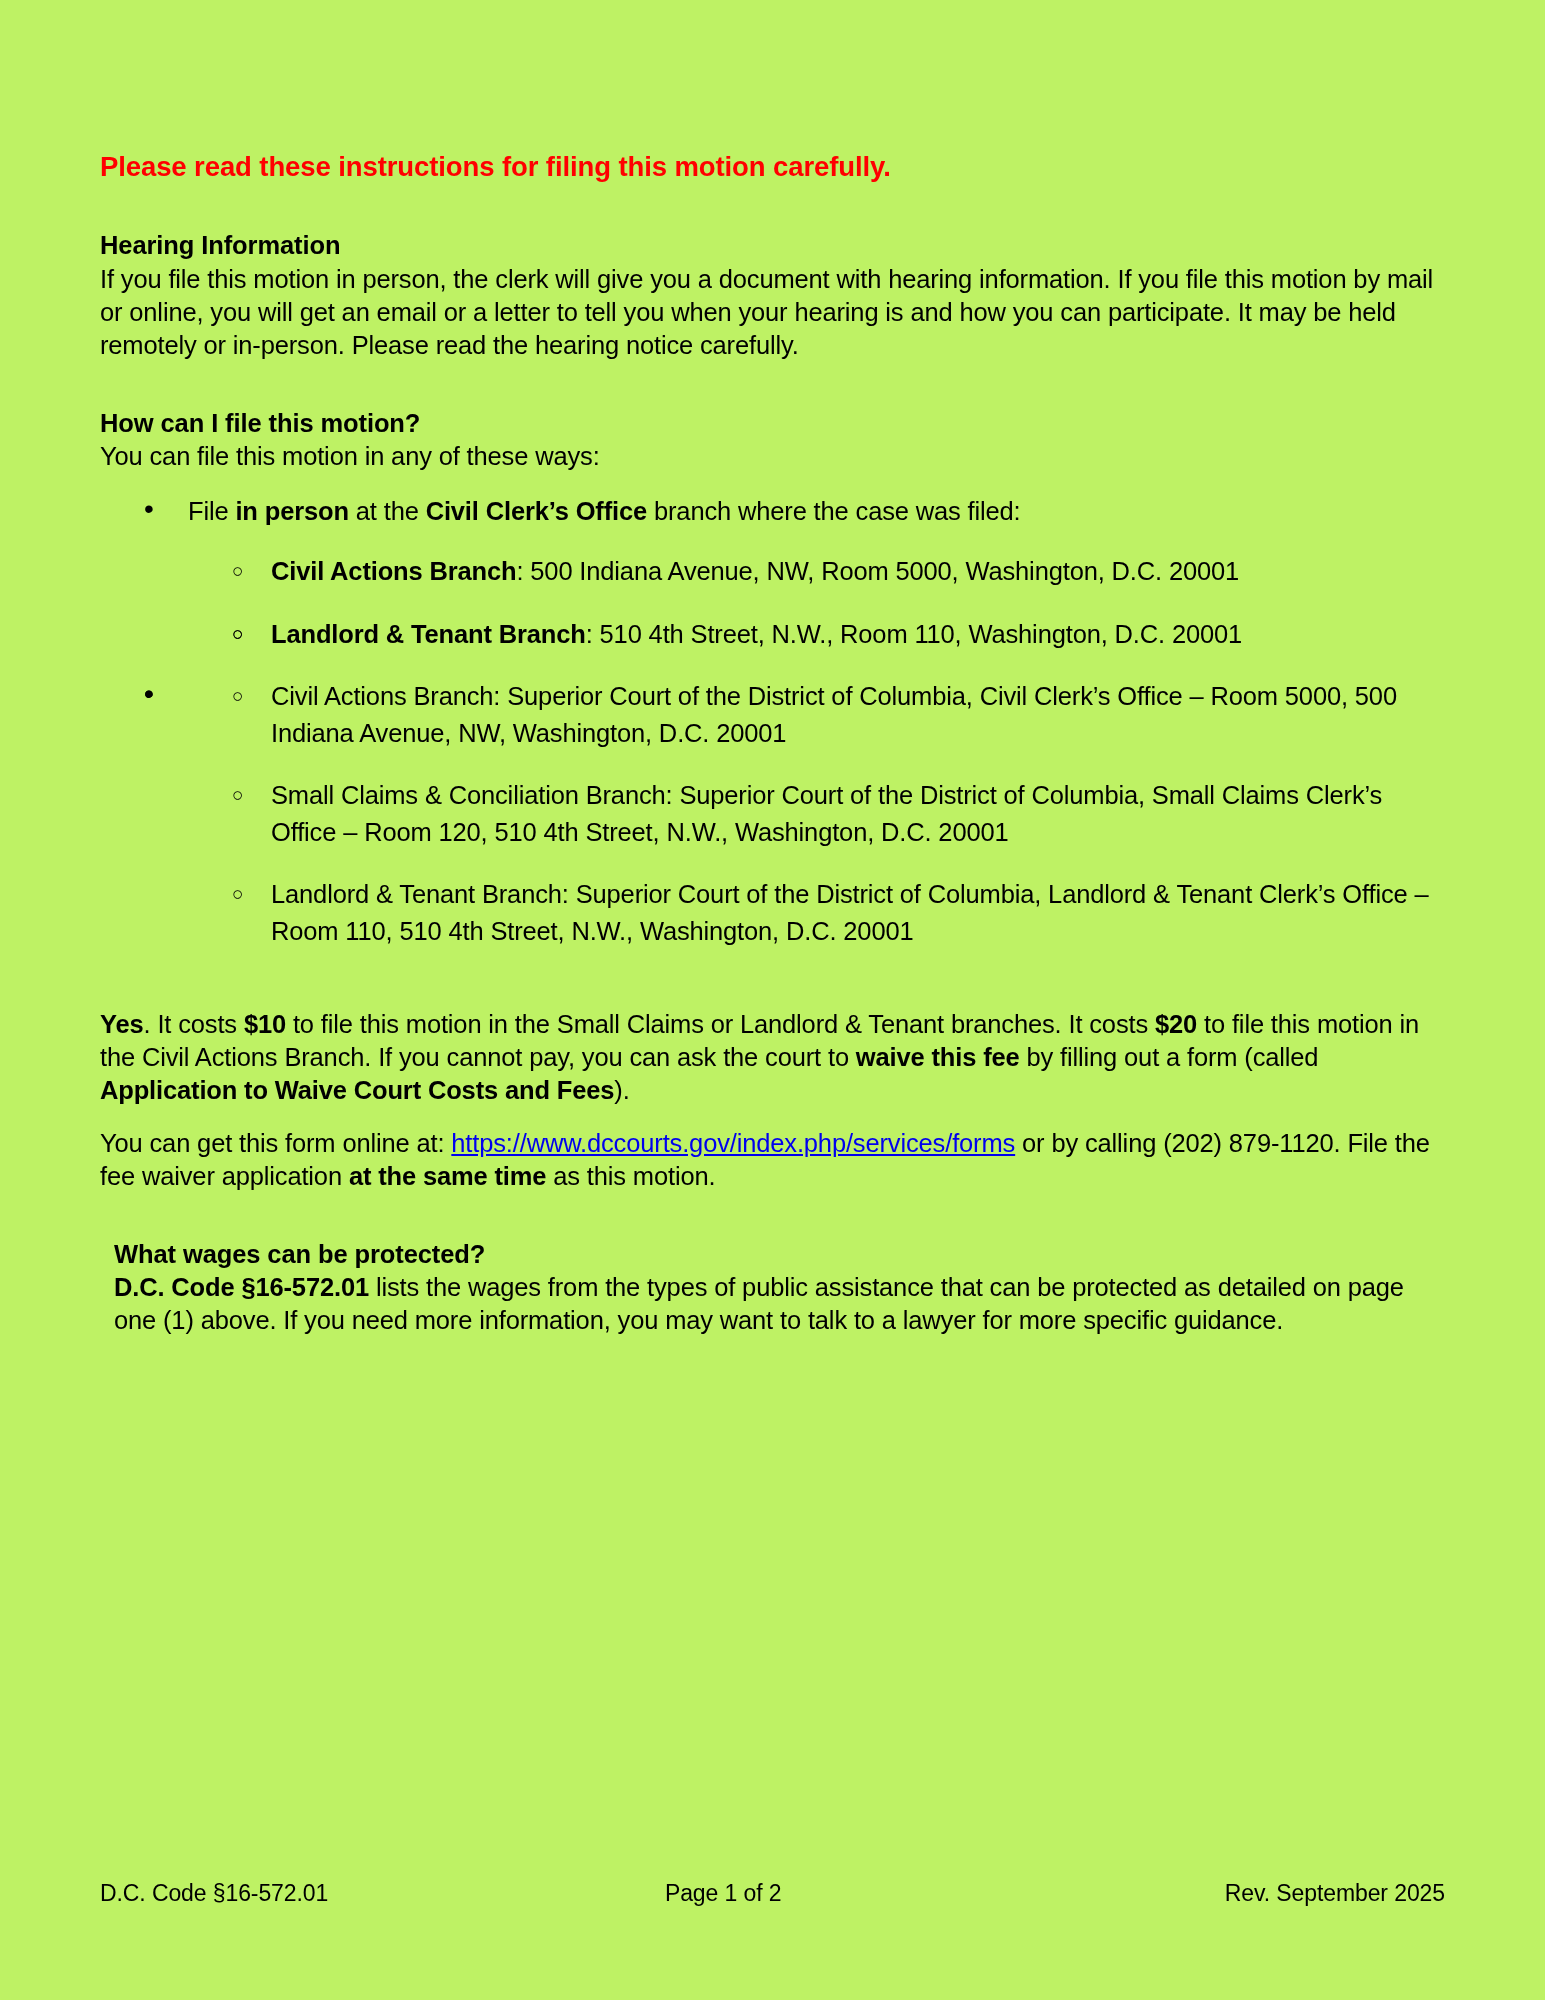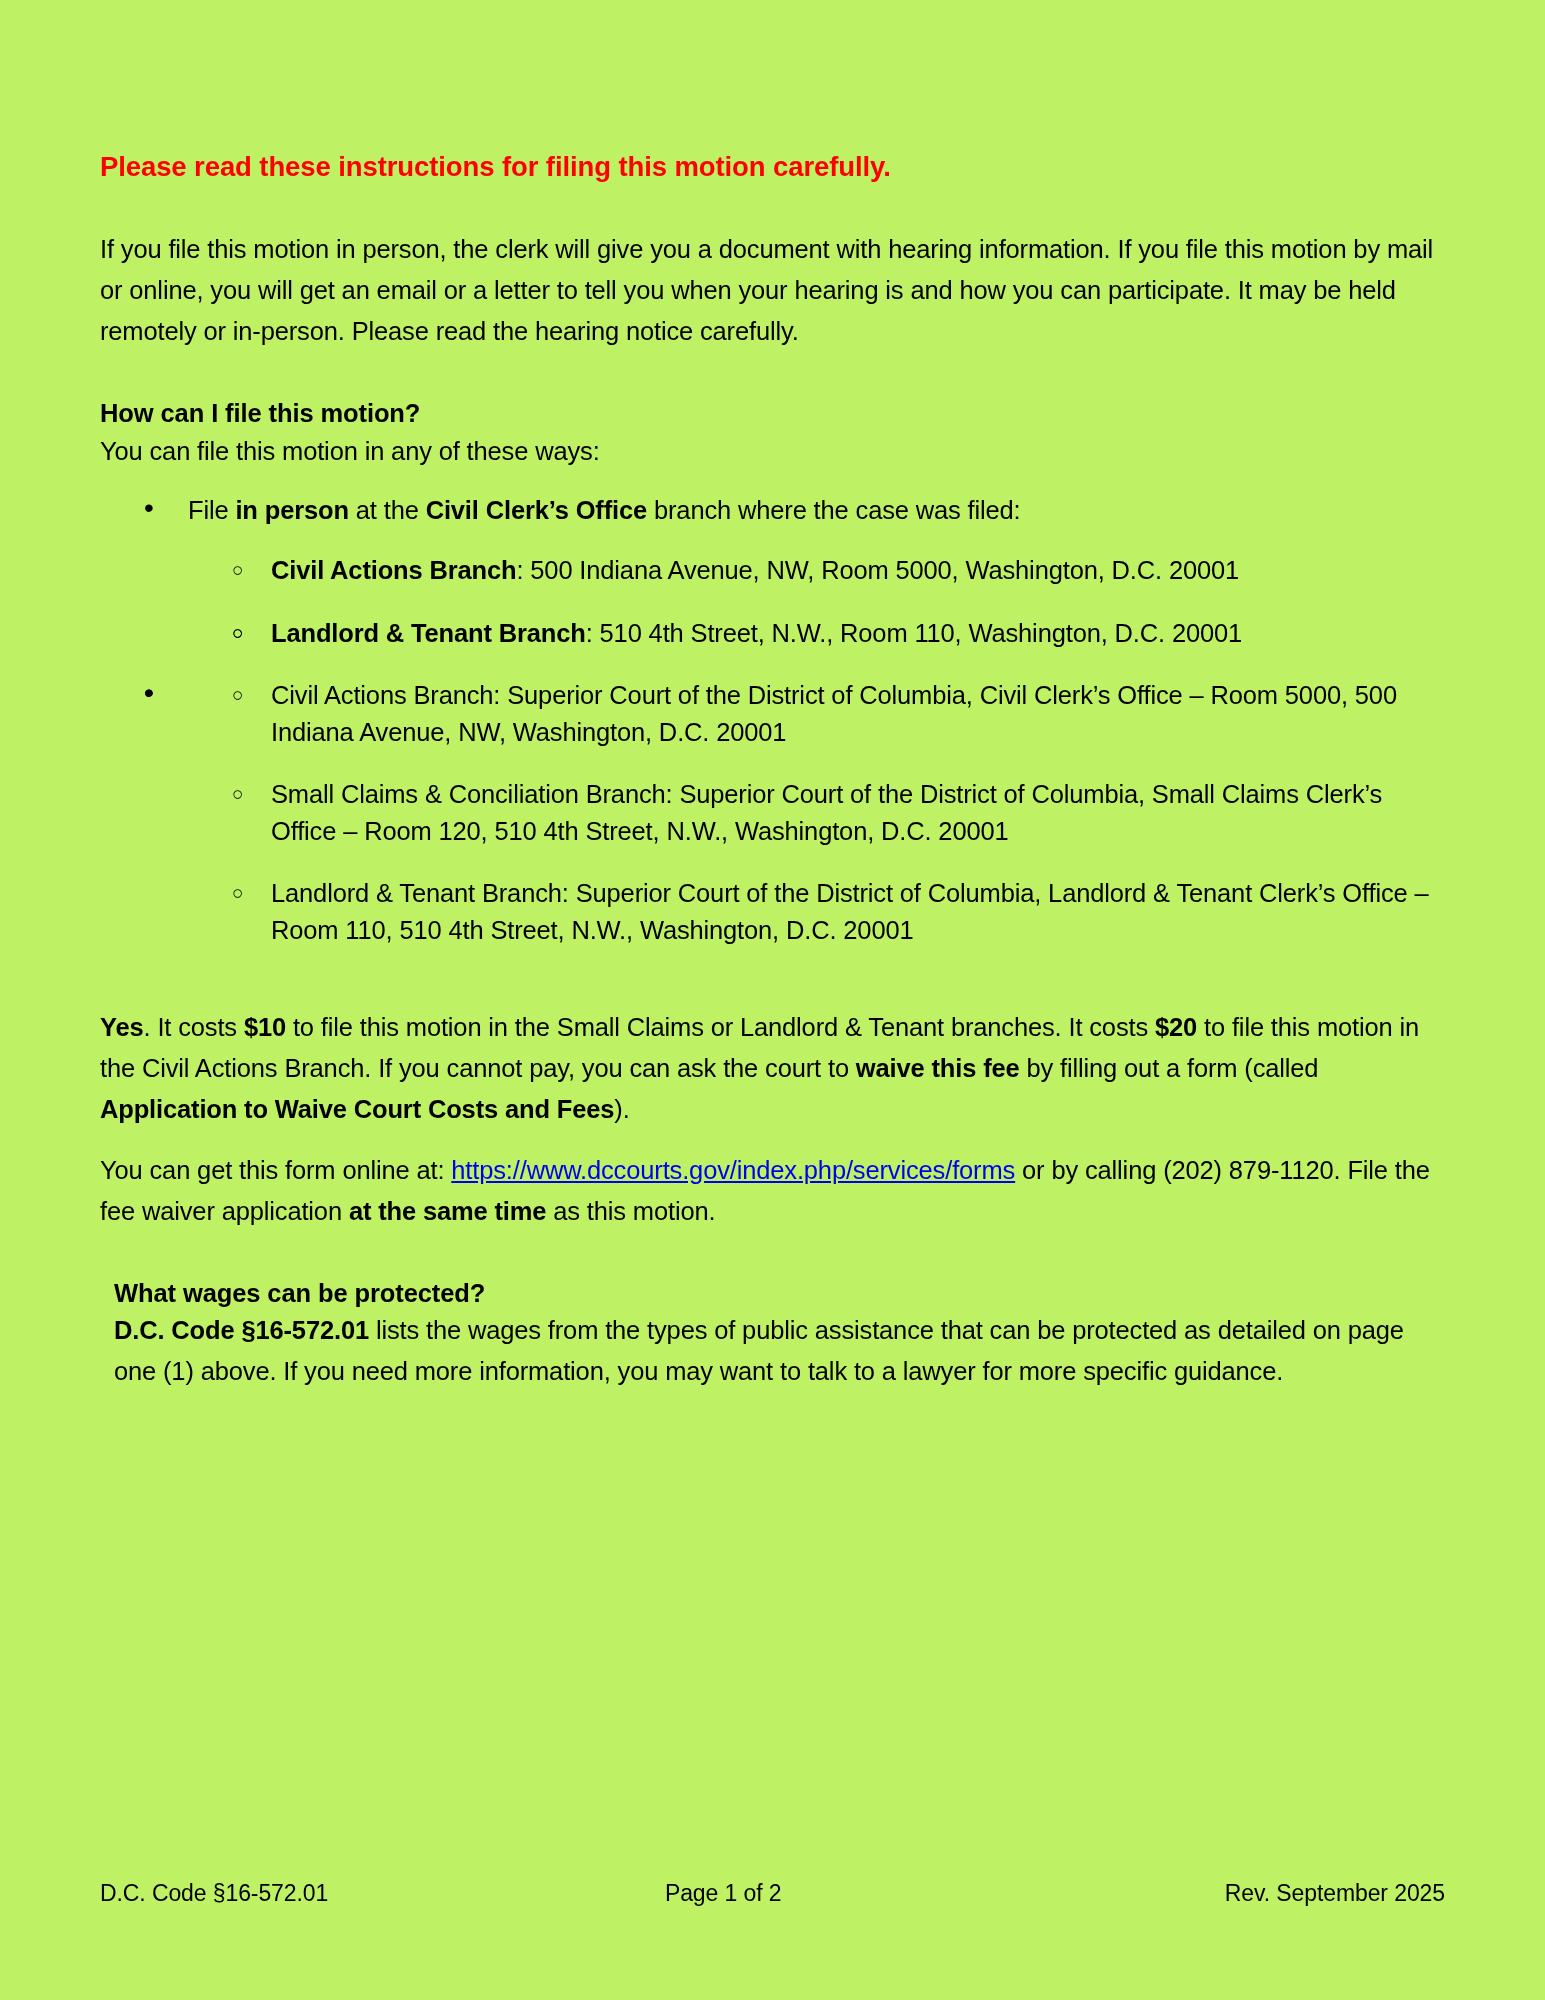--- a/index.html
+++ b/index.html
@@ -40,21 +40,21 @@
   }
   .h2 {
     font-weight: bold;
     font-size: 25.5px;
     line-height: 1.3;
     margin: 0;
     letter-spacing: -0.1px;
   }
   p.body {
     font-size: 25.5px;
-    line-height: 41px;
+    line-height: 33px;
     margin: 0;
     letter-spacing: -0.15px;
     text-align: left;
   }
   b, strong { font-weight: bold; }
 
   .spacer-lg { height: 45px; }
   .spacer-md { height: 33px; }
   .spacer-sm { height: 20px; }
 
@@ -128,20 +128,21 @@
 </head>
 <body>
 
 <div class="page">
   <div class="content">
 
     <div class="title-red">Please read these instructions for filing this motion carefully.</div>
 
     <div class="spacer-lg"></div>
 
+    <div class="h2">Hearing Information</div>
     <p class="body">If you file this motion in person, the clerk will give you a document with hearing information. If you file this motion by mail or online, you will get an email or a letter to tell you when your hearing is and how you can participate. It may be held remotely or in-person. Please read the hearing notice carefully.</p>
 
     <div class="spacer-lg"></div>
 
     <div class="h2">How can I file this motion?</div>
     <p class="body">You can file this motion in any of these ways:</p>
 
     <div class="spacer-sm"></div>
 
     <ul class="lvl1">

